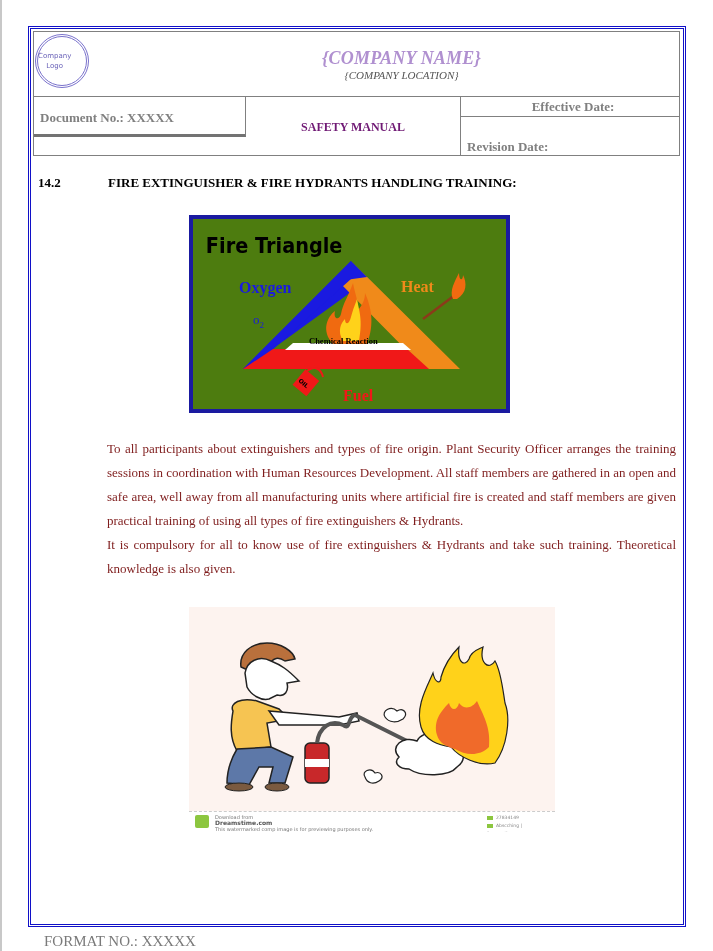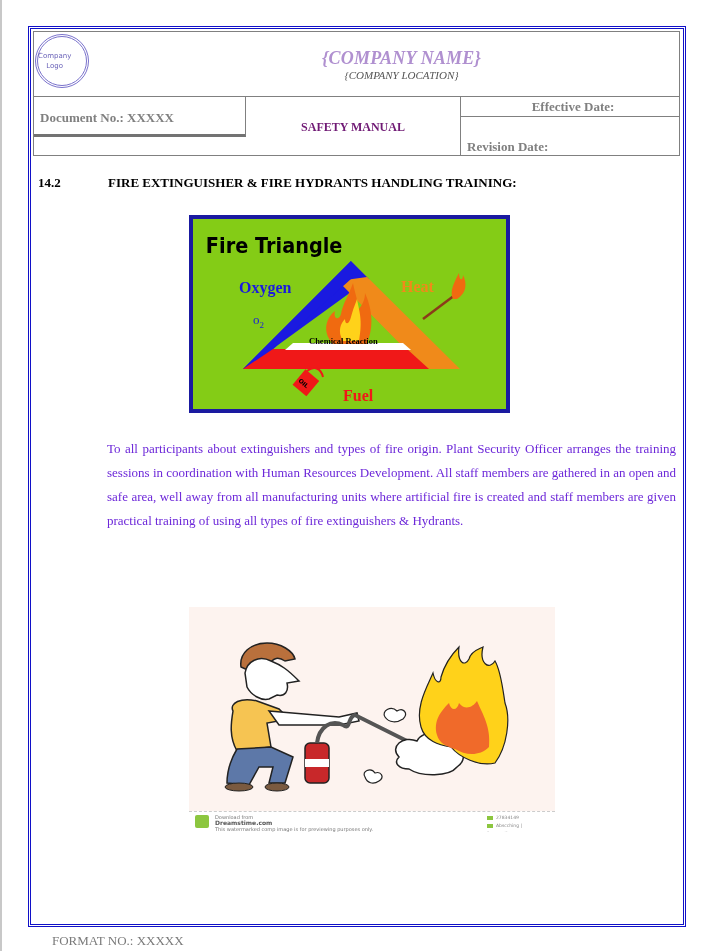--- a/index.html
+++ b/index.html
@@ -15,32 +15,32 @@
   .cell { position:absolute; box-sizing:border-box; color:#808080; font-weight:bold; font-size:13px; padding-left:6px; }
   .doc-no { left:0; top:64px; width:212px; height:41px; border-right:1px solid #808080; border-bottom:3px solid #737373; line-height:44px; }
   .rev-no { left:0; top:105px; width:212px; height:19px; border-right:1px solid #808080; line-height:19px; }
   .title-cell { left:212px; top:64px; width:215px; height:60px; border-right:1px solid #808080; text-align:center; padding:0; line-height:62px; color:#701a75; font-size:12px; }
   .eff-date { left:427px; top:64px; width:218px; height:21px; border-bottom:1px solid #808080; line-height:21px;text-align:center; }
   .rev-date { left:427px; top:79px; width:218px; height:20px; border-bottom:1px solid #808080; line-height:21px;margin-top:25px; }
   .page-no { left:427px; top:105px; width:218px; height:19px; line-height:19px; }
   .section-heading { position:absolute; top:175px; left:38px; font-size:13px; font-weight:bold; color:#000; }
   .section-num { position:absolute; left:0; }
   .section-title { position:absolute; left:70px; white-space:nowrap; }
-  .fire-triangle { position:absolute; left:189px; top:215px; width:321px; height:198px; border:4px solid #1a1aa0; box-sizing:border-box; background:#84cc16; }
+  .fire-triangle { position:absolute; left:189px; top:215px; width:321px; height:198px; border:4px solid #1a1aa0; box-sizing:border-box; background:#4d7c0f; }
   .fire-triangle svg { display:block; }
-  .body-text { position:absolute; left:107px; top:437px; width:569px; font-size:13px; line-height:24px; color:#6d28d9; text-align:justify; }
+  .body-text { position:absolute; left:107px; top:437px; width:569px; font-size:13px; line-height:24px; color:#7f1d1d; text-align:justify; }
   .body-text p { margin:0; }
   .illustration { position:absolute; left:189px; top:607px; width:366px; height:225px; background:#fdf3ef; overflow:hidden; }
   .illus-footer { position:absolute; left:0; bottom:0; width:366px; height:20px; background:#fff; border-top:1px dashed #ccc; font-family:"DejaVu Sans", sans-serif; }
   .dl-badge { position:absolute; left:6px; top:3px; width:14px; height:13px; background:#8cc63f; border-radius:2px; }
   .dl-text { position:absolute; left:26px; top:2px; font-size:5px; color:#777; line-height:6px; }
   .dl-text b { font-size:6px; color:#555; }
   .dl-right { position:absolute; left:298px; top:2px; font-size:4.5px; color:#888; line-height:8px; }
   .dl-right i { display:inline-block; width:6px; height:4px; background:#8cc63f; margin-right:3px; vertical-align:middle; }
-  .format-no { position:absolute; left:52px; top:933px; font-size:13px; color:#7a7a7a; }
+  .format-no { position:absolute; left:44px; top:933px; font-size:15px; color:#7a7a7a; }
 </style>
 </head>
 <body>
 
 <div class="left-edge"></div>
 <div class="page-border"></div>
 
 <div class="header-table">
   <div class="hdr-top">
     <div class="logo">
@@ -85,20 +85,21 @@
       <rect x="0" y="-10" width="18" height="20" fill="#f01818"></rect>
       <text x="2" y="4" font-family="DejaVu Sans, sans-serif" font-size="6" font-weight="bold" fill="#000">OIL</text>
     </g>
     <path d="M114,152 C122,146 128,150 130,158" stroke="#f01818" stroke-width="2" fill="none"></path>
     <text x="150" y="182" font-family="Liberation Serif, serif" font-size="16" font-weight="bold" fill="#f01818">Fuel</text>
   </svg>
 </div>
 
 <div class="body-text">
   <p>To all participants about extinguishers and types of fire origin. Plant Security Officer arranges the training sessions in coordination with Human Resources Development. All staff members are gathered in an open and safe area, well away from all manufacturing units where artificial fire is created and staff members are given practical training of using all types of fire extinguishers &amp; Hydrants.</p>
+  <p style="text-align:justify; text-align-last:left;">It is compulsory for all to know use of fire extinguishers &amp; Hydrants and take such training. Theoretical knowledge is also given.</p>
 </div>
 
 <div class="illustration">
   <svg width="366" height="205" viewBox="0 0 366 205">
 
     <path d="M52,60 C50,46 62,36 78,36 C92,36 104,44 106,52 L96,54 C90,50 84,50 80,58 L74,70 Z" fill="#b9703c" stroke="#222" stroke-width="1.5"></path>
     <path d="M56,66 C58,54 70,48 82,54 C92,58 98,62 110,74 L98,76 C100,84 96,90 88,88 L80,92 C72,94 62,88 58,80 Z" fill="#fff" stroke="#222" stroke-width="1.5"></path>
 
     <path d="M44,104 C40,96 52,90 68,94 L90,102 L100,112 L78,116 L82,140 L48,144 C40,130 42,116 44,104 Z" fill="#f6c452" stroke="#222" stroke-width="1.5"></path>
 

